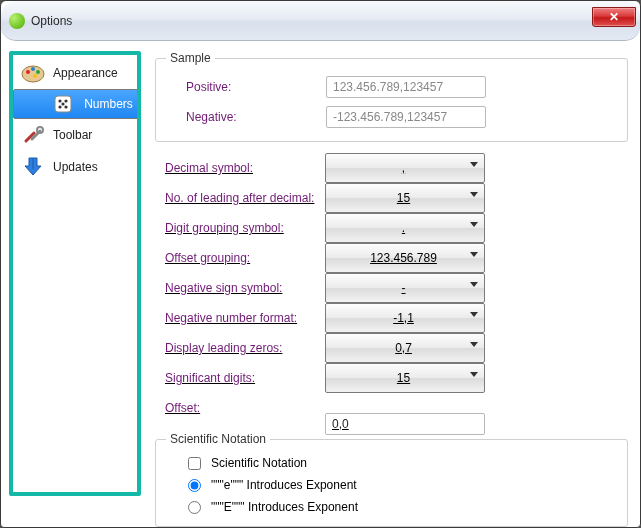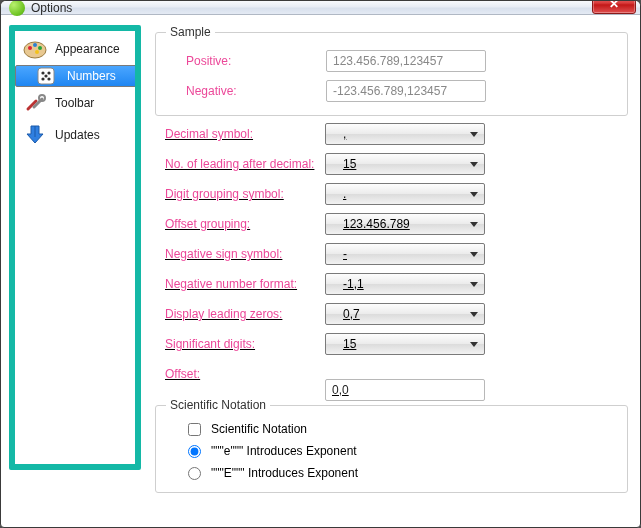--- a/index.html
+++ b/index.html
@@ -1,49 +1,50 @@
 <!DOCTYPE html>
 <html><head>
 <meta charset="utf-8">
 <style>
   * { box-sizing: border-box; }
   body { margin: 0; font-family: "Segoe UI", Tahoma, sans-serif; font-size: 12px; background: #5a5a5a; width: 641px; height: 528px; overflow: hidden; }
   .window { width: 641px; height: 528px; background: #fff; border: 1px solid #3a3a3a; border-radius: 6px 6px 4px 4px; overflow: hidden; box-shadow: 0 0 8px rgba(0,0,0,.4); }
   .titlebar {
-    height: 14px; display: flex; align-items: center; padding: 0 4px 0 8px;
+    height: 40px; display: flex; align-items: center; padding: 0 4px 0 8px;
     background: linear-gradient(to bottom, #f7f9fc 0%, #e7ecf4 45%, #d8e0ec 55%, #e4eaf4 100%);
     border-bottom: 1px solid #b0b8c4;
+    border-radius: 15px;
   }
   .titlebar .app-icon { width: 16px; height: 16px; margin-right: 6px; position: relative; }
   .titlebar .app-icon::before { content:""; position:absolute; width:16px; height:16px; border-radius:50%; background: radial-gradient(circle at 30% 30%, #b8f06e 0%, #6ac11f 70%, #3e8a0d 100%); }
   .titlebar .title { color: #2a2a2a; flex:1; }
   .titlebar .close {
     width: 44px; height: 20px; border-radius: 0 0 3px 3px; border:1px solid #8a1a1a;
     background: linear-gradient(to bottom, #ef8080 0%, #d93a3a 45%, #c31818 55%, #e05050 100%);
     display:flex; align-items:center; justify-content:center; margin-top:-8px;
     box-shadow: inset 0 0 0 1px rgba(255,255,255,.3);
   }
   .titlebar .close span { color:#fff; font-weight:bold; font-size:12px; line-height:1; }
   .body { display:flex; height: calc(100% - 30px); }
   .sidebar { width: 148px; padding: 10px 8px; }
-  .sidelist { border:6px solid #14b8a6; background:#fff; border-radius:2px; height: 445px; padding-top:2px; overflow:hidden; }
+  .sidelist { border:4px solid #14b8a6; background:#fff; border-radius:2px; height: 445px; padding-top:2px; overflow:hidden; }
   .sideitem { display:flex; align-items:center; height:32px; padding:0 6px; color:#222; cursor:default; }
   .sideitem.sel { background: linear-gradient(to bottom,#4aa6ff,#1f86f2); color:#fff; }
   .sideitem .ic { width:28px; height:28px; margin-right:6px; display:flex; align-items:center; justify-content:center; }
   .main { flex:1; padding: 10px 12px 8px 6px; display:flex; flex-direction:column; }
-  fieldset { border:1px solid #cfcfcf; border-radius:3px; margin:0 0 0 0; padding: 6px 10px 8px 10px; }
+  fieldset { border:1px solid #cfcfcf; border-radius:3px; margin:0 0 8px 0; padding: 6px 10px 8px 10px; }
   legend { color:#333; padding:0 4px; }
   .row { display:flex; align-items:center; height:28px; margin:2px 0; }
-  .row .lbl { width: 160px; color:#ec4899; }
+  .row .lbl { width: 160px; color:#701a75; }
   .row .lbl.ind { padding-left: 20px; }
   .txt { width: 160px; height:22px; border:1px solid #b8b8b8; background:#fff; color:#888; padding:0 6px; font-family:inherit; font-size:12px; border-radius:2px; }
   .txt.editable { color:#222;margin-top:32px; }
-  .sel { width: 160px; height:22px; border:1px solid #7a7a7a; border-radius:2px; position:relative;
+  .sel { width: 160px; height:30px; border:1px solid #7a7a7a; border-radius:2px; position:relative;
          background: linear-gradient(to bottom,#fdfdfd 0%, #ececec 48%, #dcdcdc 52%, #f2f2f2 100%);
-         display:flex; align-items:center; padding:0 20px 0 17px; cursor:default; }
+         display:flex; align-items:center; padding:0 20px 0 17px; cursor:default;justify-content:center; }
   .sel::after { content:""; position:absolute; right:6px; top:8px; width:0; height:0; border-left:4px solid transparent; border-right:4px solid transparent; border-top:5px solid #333; }
   .middle { margin: 2px 0 8px 0; padding-left:10px;text-decoration:underline; }
   .sci-row { display:flex; align-items:center; height:22px; padding-left:22px; gap:6px; }
   .sci-row input[type=checkbox], .sci-row input[type=radio] { margin:0 4px 0 0; }
   .footer { margin-top:auto; display:flex; justify-content:flex-end; gap:10px; padding: 4px 4px 2px 0; }
   svg { display:block; }
 </style>
 </head>
 <body>
 

